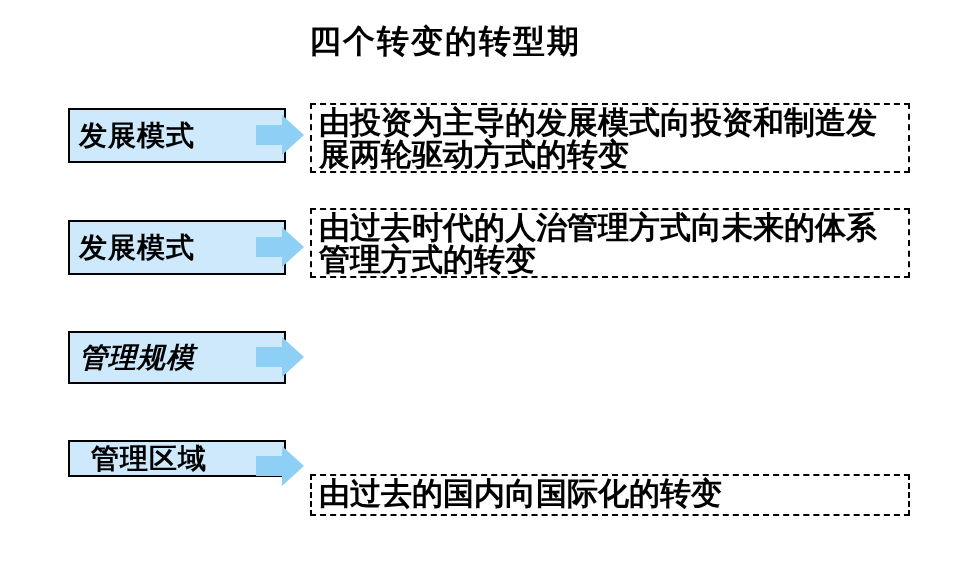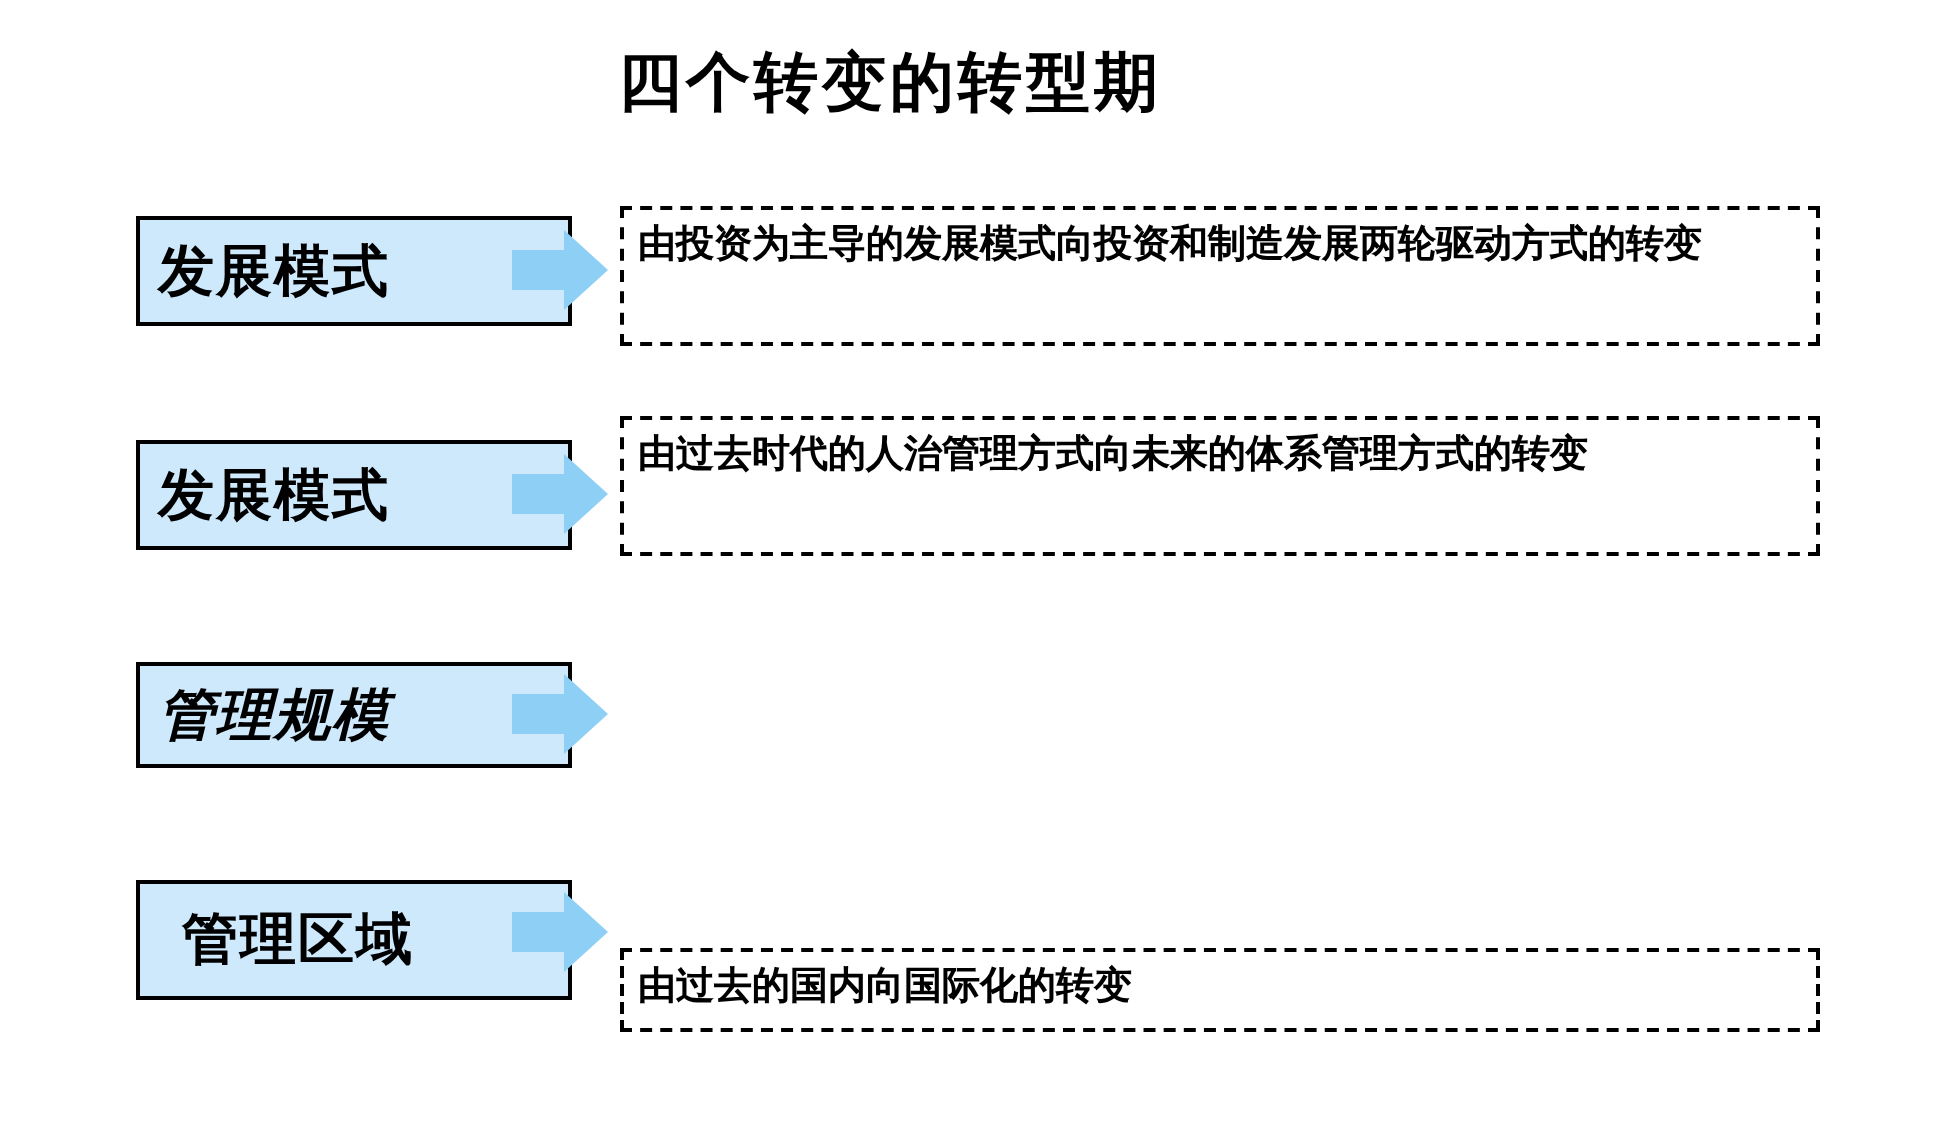--- a/index.html
+++ b/index.html
@@ -57,30 +57,30 @@
     display: block;
   }
   .arrow polygon { fill: var(--arrow); }
   .desc-box {
     position: absolute;
     left: 310px;
     width: 600px;
     border: 2px dashed var(--dashed-border);
     background: var(--background);
     padding: 1px 7px 0 7px;
-    font-size: 19px;
+    font-size: 31px;
     font-weight: bold;
     line-height: 32px;
     color: var(--text);
   }
   
   .r1-label { top: 108px; }
   .r2-label { top: 220px; }
   .r3-label { top: 331px; height: 53px; font-style: italic; }
-  .r4-label { top: 440px; height: 60px; padding-left: 21px; }
+  .r4-label { top: 440px; height: 37px; padding-left: 21px; }
   .r1-arrow { top: 115px; }
   .r2-arrow { top: 227px; }
   .r3-arrow { top: 337px; }
   .r4-arrow { top: 446px; }
   .r1-desc { top: 103px; min-height: 70px; }
   .r2-desc { top: 208px; min-height: 70px; }
   .r3-desc { top: 325px; min-height: 74px; }
   .r4-desc { top: 438px; min-height: 42px; margin-top: 36px; }
 </style>
 </head>

